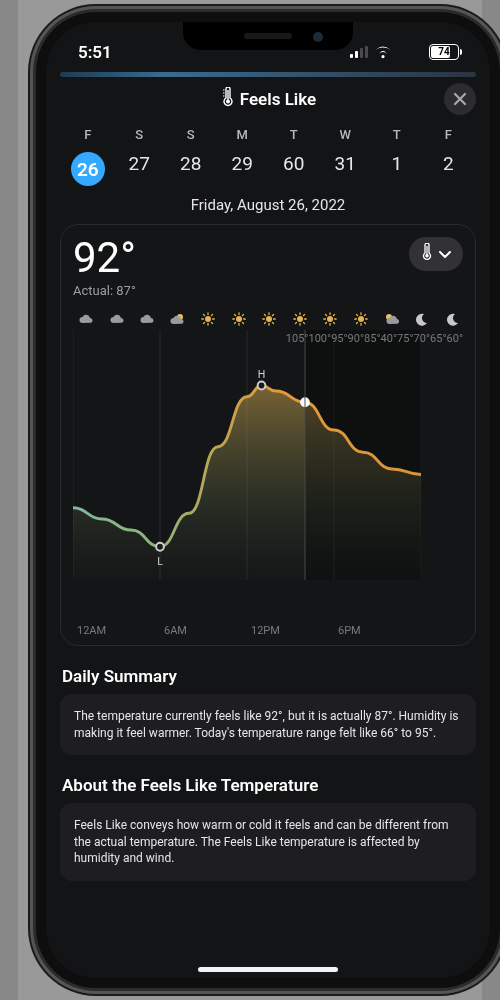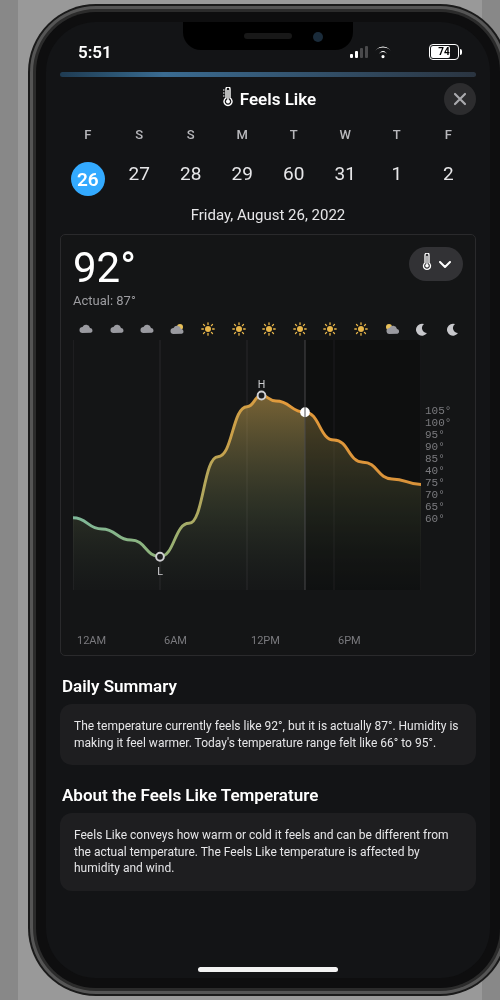--- a/index.html
+++ b/index.html
@@ -24,33 +24,33 @@
   .batt-num{position:absolute;width:100%;text-align:center;font-size:10px;font-weight:700;color:#000;line-height:12px;}
   
   .content{position:absolute;top:48px;left:0;right:0;bottom:0;overflow:hidden;color:#fff;}
   .thin-bar{height:5px;margin:2px 14px 0 14px;border-radius:3px;background:linear-gradient(90deg,#1f3b52 0%,#2d5877 15%,#3a6b91 25%,#2a3440 100%);}
   .hdr{position:relative;display:flex;align-items:center;justify-content:center;height:44px;}
   .hdr-title{display:flex;align-items:center;gap:6px;font-size:17px;font-weight:600;}
   .close-btn{position:absolute;right:14px;top:6px;width:32px;height:32px;border-radius:50%;background:#2c2c2e;display:flex;align-items:center;justify-content:center;color:#a9a9ad;}
   .days{display:flex;justify-content:space-between;padding:6px 16px 0 16px;}
   .day{flex:1;text-align:center;}
   .day .dow{font-size:13px;color:#b8b8bc;font-weight:500;}
-  .day .num{margin-top:20px;font-size:19px;font-weight:400;color:#e6e6e8;}
+  .day .num{margin-top:10px;font-size:19px;font-weight:400;color:#e6e6e8;}
   .day .num.sel{display:inline-flex;align-items:center;justify-content:center;width:34px;height:34px;border-radius:50%;background:#33aaff;color:#fff;font-weight:600;}
   .date-full{text-align:center;margin-top:10px;font-size:15px;color:#e6e6e8;}
-  .panel{margin:10px 14px 0 14px;border:1px solid #2a2a2c;border-radius:5px;padding:12px 12px 8px 12px;position:relative;background:#141516;}
+  .panel{margin:10px 14px 0 14px;border:1px solid #2a2a2c;border-radius:18px;padding:12px 12px 8px 12px;position:relative;background:#141516;}
   .big-row{display:flex;align-items:flex-start;justify-content:space-between;}
   .big-temp{font-size:42px;font-weight:400;line-height:1;}
   .actual{margin-top:4px;font-size:13px;color:#9d9da1;}
   .metric-btn{display:flex;align-items:center;gap:6px;background:#323235;border-radius:18px;padding:6px 12px;color:#fff;font-size:15px;}
   .cond-row{display:flex;justify-content:space-between;margin-top:14px;padding:0 2px 0 4px;}
   .cond-row span{font-size:13px;color:#8d8d91;display:inline-flex;align-items:center;justify-content:center;width:18px;}
   .chart-wrap{position:relative;height:250px;margin-top:4px;display:flex;}
   .chart-svg{flex:1;height:100%;}
-  .yaxis{width:38px;display:flex;flex-direction:column;justify-content:center;align-items:flex-start;padding:2px 0 2px 4px;font-size:11px;color:#7a7a7e;font-family:Liberation Mono, monospace;}
+  .yaxis{width:38px;display:flex;flex-direction:row;justify-content:flex-end;align-items:flex-start;padding:2px 0 2px 4px;font-size:11px;color:#7a7a7e;}
   .xaxis{display:flex;font-size:11px;color:#7a7a7e;padding:4px 38px 0 4px;margin-top:40px;}
   .xaxis span{flex:1;}
   .sec-title{margin:20px 16px 8px 16px;font-size:17px;font-weight:600;}
   .card{margin:0 14px;background:#1e1e20;border-radius:12px;padding:14px 14px;font-size:12px;line-height:1.38;color:#e6e6e8;}
   .home-ind{position:absolute;bottom:6px;left:50%;transform:translateX(-50%);width:140px;height:5px;border-radius:3px;background:#fff;opacity:.95;}
   
   .side{position:absolute;background:#2f2f2f;border-radius:2px;}
   .side.l1{left:14px;top:170px;width:4px;height:34px;}
   .side.l2{left:14px;top:230px;width:4px;height:60px;}
   .side.l3{left:14px;top:306px;width:4px;height:60px;}

